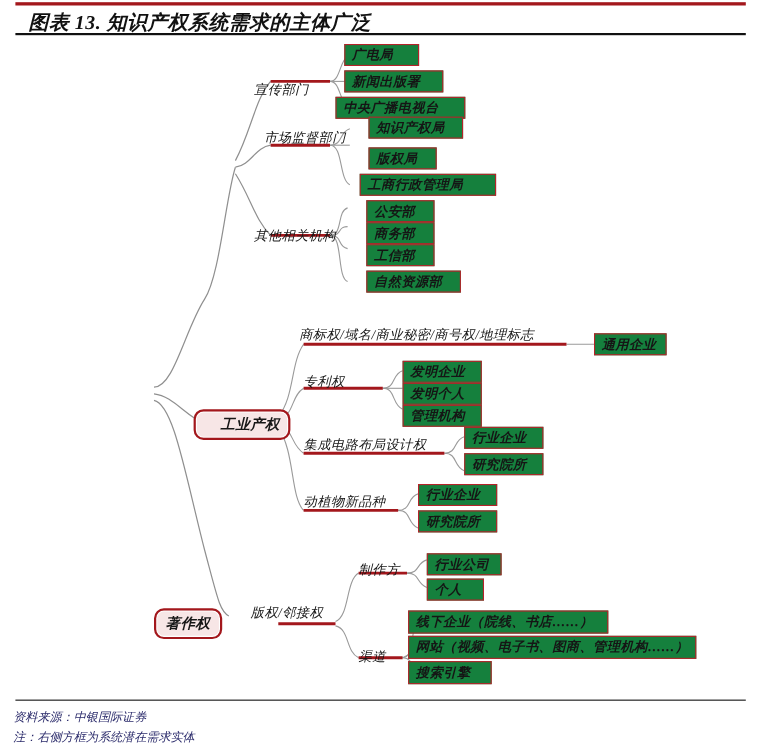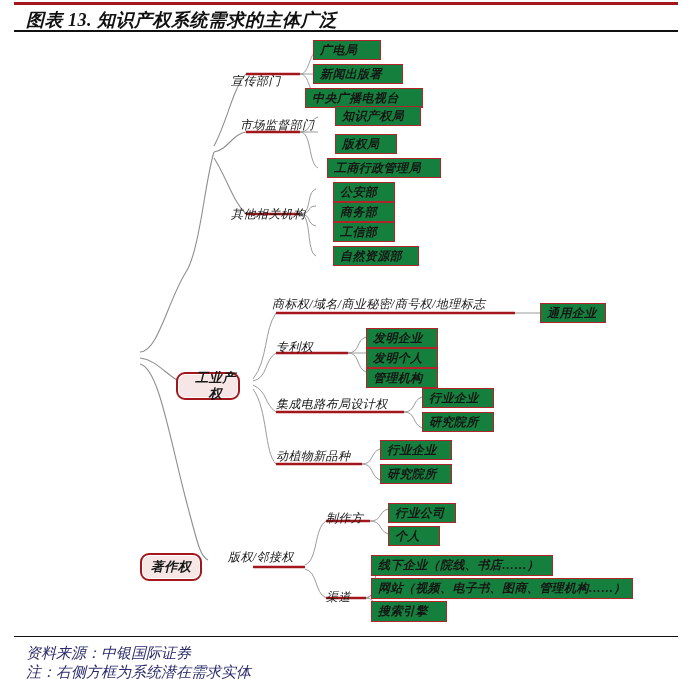--- a/index.html
+++ b/index.html
@@ -15,22 +15,22 @@
   .title{
     position:absolute;left:26px;top:8px;
     font-size:18px;font-weight:bold;font-style:italic;color:#111;
     letter-spacing:.5px;white-space:nowrap;
   }
   .title-rule{position:absolute;left:14px;top:30px;width:664px;height:1.6px;background:#111;}
 
   
   .foot-rule{position:absolute;left:14px;top:636px;width:664px;height:1.4px;background:#111;}
   .foot-line{
-    position:absolute;left:26px;
-    font-size:15px;font-style:italic;color:#2b2b6b;white-space:nowrap;
+    position:absolute;left:12px;
+    font-size:11px;font-style:italic;color:#2b2b6b;white-space:nowrap;
   }
   .foot-1{top:644px;}
   .foot-2{top:663px;}
   .watermark{
     position:absolute;left:548px;top:650px;
     font-size:19px;color:#4a4a4a;font-weight:bold;
     font-family:"DejaVu Sans","Liberation Sans",sans-serif;
     white-space:nowrap;opacity:.85;margin-top:48px;
   }
 
@@ -146,29 +146,29 @@
 
 
   <div class="lbl" style="left:231px;top:54px;margin-top:21px;">宣传部门</div>
   <div class="bx" style="left:313px;top:40px;width:68px;height:20px;">广电局</div>
   <div class="bx" style="left:313px;top:64px;width:90px;height:20px;">新闻出版署</div>
   <div class="bx" style="left:305px;top:88px;width:118px;height:20px;text-align:right;">中央广播电视台</div>
 
   <div class="lbl" style="left:240px;top:119px;">市场监督部门</div>
   <div class="bx" style="left:335px;top:106px;width:86px;height:20px;">知识产权局</div>
   <div class="bx" style="left:335px;top:134px;width:62px;height:20px;">版权局</div>
-  <div class="bx" style="left:327px;top:158px;width:114px;height:20px;">工商行政管理局</div>
+  <div class="bx" style="left:327px;top:158px;width:124px;height:20px;">工商行政管理局</div>
 
   <div class="lbl" style="left:231px;top:208px;">其他相关机构</div>
   <div class="bx" style="left:333px;top:182px;width:62px;height:20px;">公安部</div>
   <div class="bx" style="left:333px;top:202px;width:62px;height:20px;">商务部</div>
   <div class="bx" style="left:333px;top:222px;width:62px;height:20px;">工信部</div>
   <div class="bx" style="left:333px;top:246px;width:86px;height:20px;">自然资源部</div>
 
-  <div class="rnode" style="left:176px;top:372px;width:64px;height:28px;padding-left:15px;">工业产权</div>
+  <div class="rnode" style="left:176px;top:372px;width:88px;height:28px;padding-left:15px;">工业产权</div>
 
   <div class="lbl" style="left:272px;top:298px;">商标权/域名/商业秘密/商号权/地理标志</div>
   <div class="bx" style="left:540px;top:303px;width:66px;height:20px;">通用企业</div>
 
   <div class="lbl" style="left:276px;top:341px;">专利权</div>
   <div class="bx" style="left:366px;top:328px;width:72px;height:20px;">发明企业</div>
   <div class="bx" style="left:366px;top:348px;width:72px;height:20px;">发明个人</div>
   <div class="bx" style="left:366px;top:368px;width:72px;height:20px;">管理机构</div>
 
   <div class="lbl" style="left:276px;top:398px;">集成电路布局设计权</div>

